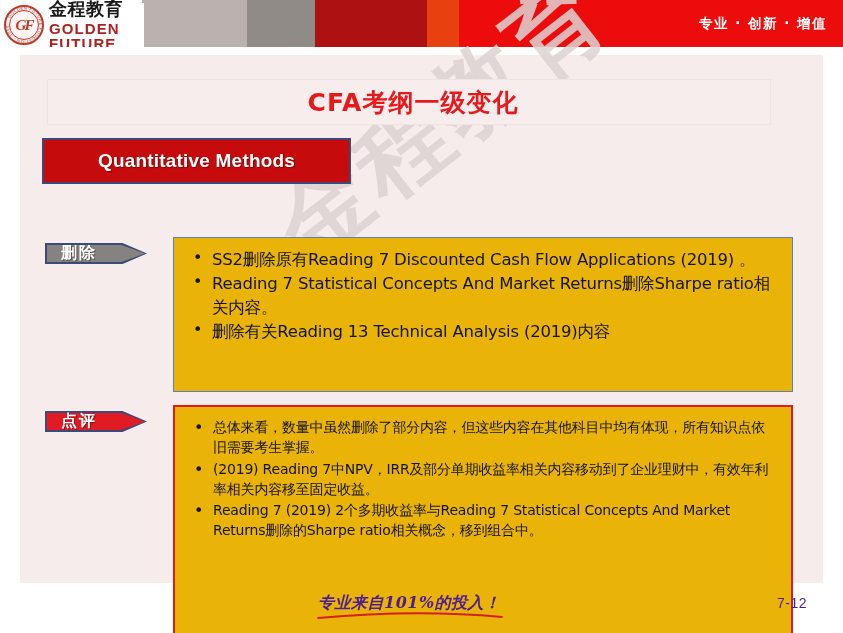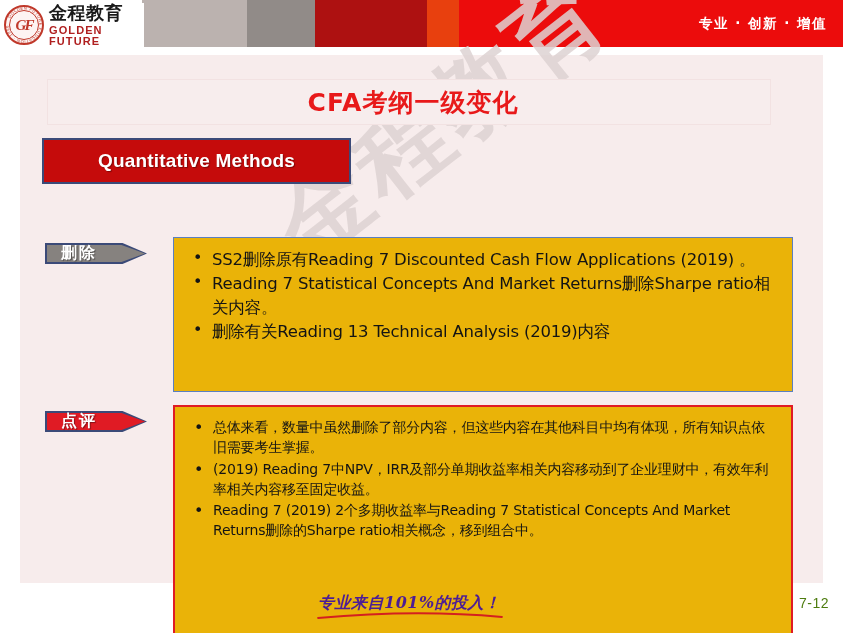--- a/index.html
+++ b/index.html
@@ -88,21 +88,21 @@
   }
   .logo-text { display: flex; flex-direction: column; justify-content: center; line-height: 1; }
   .logo-cn {
     font-size: 18px;
     font-weight: bold;
     color: #1a1a1a;
     letter-spacing: 0.5px;
     font-family: "DejaVu Sans", "Liberation Sans", sans-serif;
   }
   .logo-en {
-    font-size: 11px;
+    font-size: 15px;
     font-weight: bold;
     color: #b02020;
     letter-spacing: 1.1px;
     margin-top: 3px;
   }
   .tagline {
     position: absolute;
     right: 16px; top: 0;
     height: 47px;
     display: flex;
@@ -275,22 +275,22 @@
     z-index: 5;
   }
   .footer-swoosh {
     position: absolute;
     left: 316px; top: 611px;
     width: 200px; height: 10px;
     z-index: 5;
   }
   .page-num {
     position: absolute;
-    right: 14px; top: 595px;
-    color: #4d7c0f;
+    right: 36px; top: 595px;
+    color: #4c1d95;
     font-size: 14px;
     letter-spacing: 0.5px;
     z-index: 5;
   }
 </style>
 </head>
 <body>
 
 <div class="header">
   <div class="hdr-bands">

